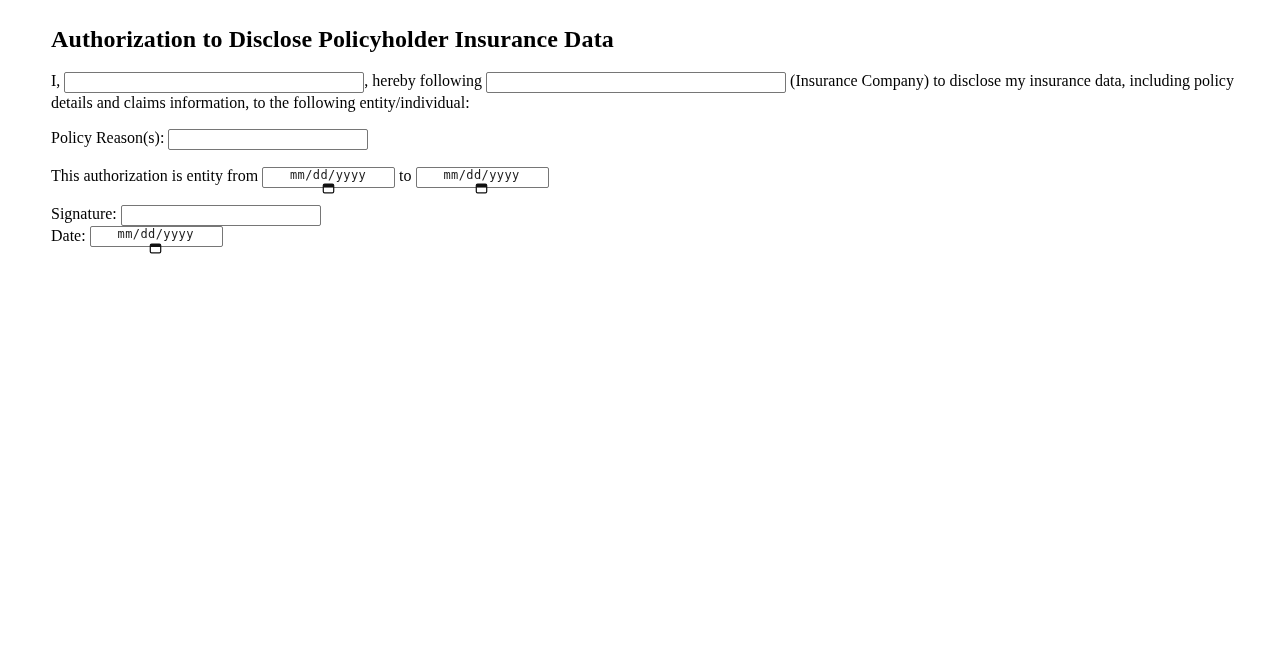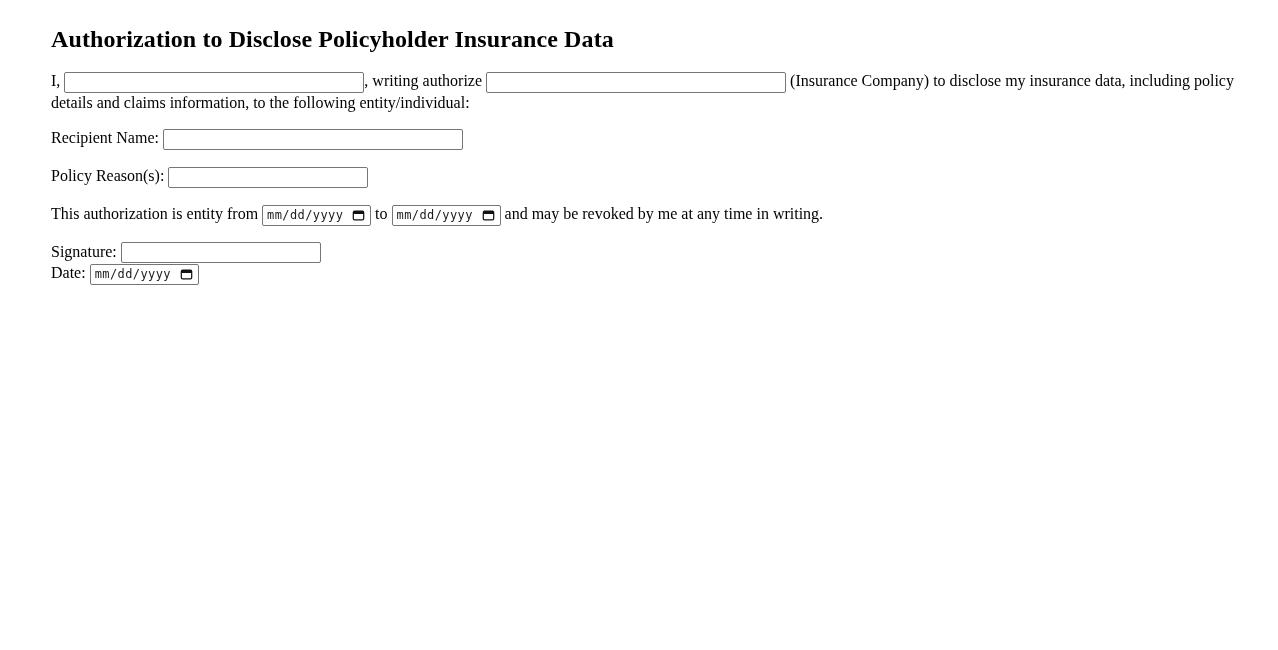--- a/index.html
+++ b/index.html
@@ -43,53 +43,52 @@
     font: 13.3px "Liberation Sans", sans-serif;
     color: #000000;
   }
   .w300 { width: 300px; }
   .w400 { width: 400px; }
   .w200 { width: 200px; }
   .datefield {
     display: inline-flex;
     align-items: center;
     justify-content: space-between;
-    width: 109px;
+    width: 133px;
     height: 21px;
     padding: 0 5px 0 4px;
     border: 1px solid #767676;
     border-radius: 2px;
     background: #ffffff;
     box-sizing: border-box;
     vertical-align: middle;
     cursor: default;
+    flex-direction: column;
   }
   .datetext {
     font-family: "DejaVu Sans Mono", monospace;
     font-size: 12px;
     letter-spacing: 0.4px;
     color: #1b1b1b;
     white-space: pre;
   }
   .calicon { display: block; flex: 0 0 auto; }
 </style>
 </head>
 <body>
 
 <div class="page">
 
   <h1 class="title">Authorization to Disclose Policyholder Insurance Data</h1>
 
   <p class="row"><span>I,</span>
-    <input type="text" class="w300" value="" style=""><span>, writing authorize</span>
+    <input type="text" class="w300" value="" style=""><span>, hereby following</span>
     <input type="text" class="w300" value="" style="">
     <span>(Insurance Company) to disclose my insurance data, including policy details and claims information, to the following entity/individual:</span></p>
 
-  <p class="row"><span>Recipient Name:</span>
-    <input type="text" class="w300" value="" style=""></p>
 
 
   <p class="row"><span>Policy Reason(s):</span>
     <input type="text" class="w200" value="" style=""></p>
 
   <p class="row"><span>This authorization is entity from</span>
     <span class="datefield">
         <span class="datetext">mm/dd/yyyy</span>
         <svg class="calicon" width="13" height="13" viewBox="0 0 16 16">
           <rect x="1.6" y="2.6" width="12.8" height="10.8" rx="1.6" fill="none" stroke="#111111" stroke-width="1.5"></rect>
@@ -97,21 +96,21 @@
         </svg>
       </span>
     <span>to</span>
     <span class="datefield">
         <span class="datetext">mm/dd/yyyy</span>
         <svg class="calicon" width="13" height="13" viewBox="0 0 16 16">
           <rect x="1.6" y="2.6" width="12.8" height="10.8" rx="1.6" fill="none" stroke="#111111" stroke-width="1.5"></rect>
           <path d="M1.6 4.2c0-.9.7-1.6 1.6-1.6h9.6c.9 0 1.6.7 1.6 1.6v2H1.6v-2z" fill="#111111"></path>
         </svg>
       </span>
-    <span>and may be revoked by me at any time in writing.</span></p>
+    </p>
 
   <p class="row"><span>Signature:</span>
     <input type="text" class="w200" value="" style=""><br>
     <span>Date:</span>
     <span class="datefield">
         <span class="datetext">mm/dd/yyyy</span>
         <svg class="calicon" width="13" height="13" viewBox="0 0 16 16">
           <rect x="1.6" y="2.6" width="12.8" height="10.8" rx="1.6" fill="none" stroke="#111111" stroke-width="1.5"></rect>
           <path d="M1.6 4.2c0-.9.7-1.6 1.6-1.6h9.6c.9 0 1.6.7 1.6 1.6v2H1.6v-2z" fill="#111111"></path>
         </svg>

